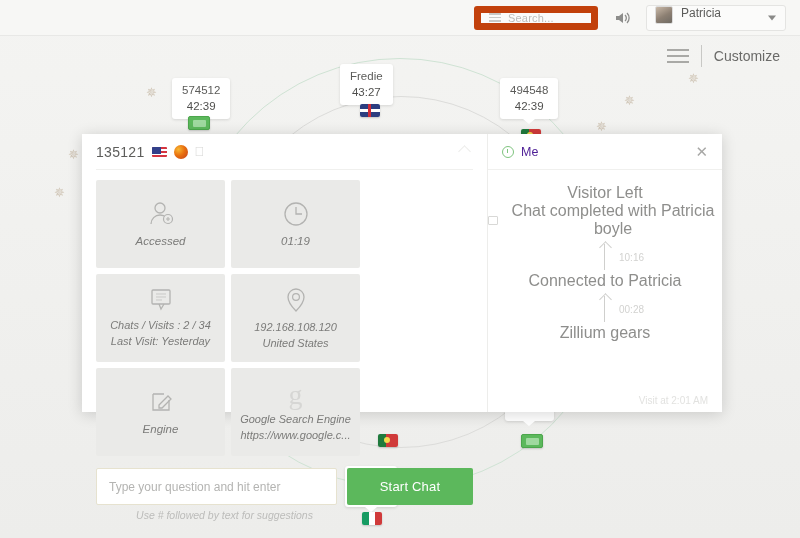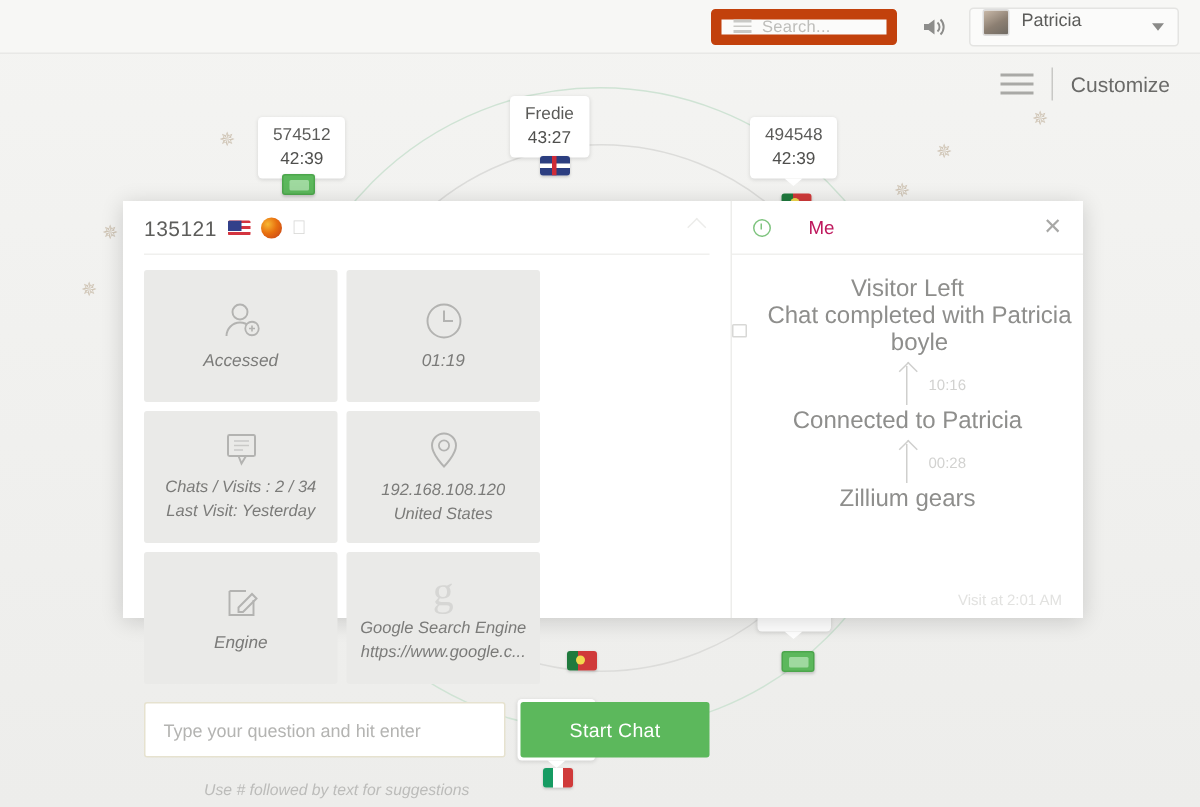--- a/index.html
+++ b/index.html
@@ -172,36 +172,36 @@
     font-family: "Liberation Sans", sans-serif; outline: none;
   }
   .q-input::placeholder { color: #b4b4b2; }
   .start-chat {
     width: 126px; height: 37px; background: #5cb85c; border: none; border-radius: 2px;
     color: #fff; font-size: 13px; font-family: "Liberation Sans", sans-serif;
     cursor: pointer; letter-spacing: .2px;
   }
   .hint {
     text-align: center; font-size: 10.5px; color: #bcbcba; font-style: italic;
-    padding-top: 16px; padding-right: 120px;
+    padding-top: 4px; padding-right: 120px;
   }
 
   
   .right-head {
     height: 36px; display: flex; align-items: center; gap: 7px;
     padding: 0 14px; border-bottom: 1px solid #f0f0ee;
   }
   .clock-dot {
     width: 12px; height: 12px; border-radius: 50%; border: 1.4px solid #7fc47f;
     position: relative;
   }
   .clock-dot:after {
     content: ""; position: absolute; left: 4px; top: 2px; width: 1.2px; height: 4px; background: #7fc47f;
   }
-  .me-label { font-size: 12.5px; color: #be185d; margin-left: 18px; }
+  .me-label { font-size: 12.5px; color: #4c1d95; }
   .close-x {
     margin-left: auto; font-size: 15px; color: #a8a8a6; line-height: 1; cursor: pointer;
   }
   .timeline { padding-top: 14px; display: flex; flex-direction: column; align-items: center; }
   .tl-event { font-size: 16px; color: #8e8e8c; text-align: center; }
   .tl-gap {
     height: 34px; display: flex; align-items: center; justify-content: center;
     position: relative; width: 100%;
   }
   .tl-arrow { width: 10px; height: 30px; position: relative; }

